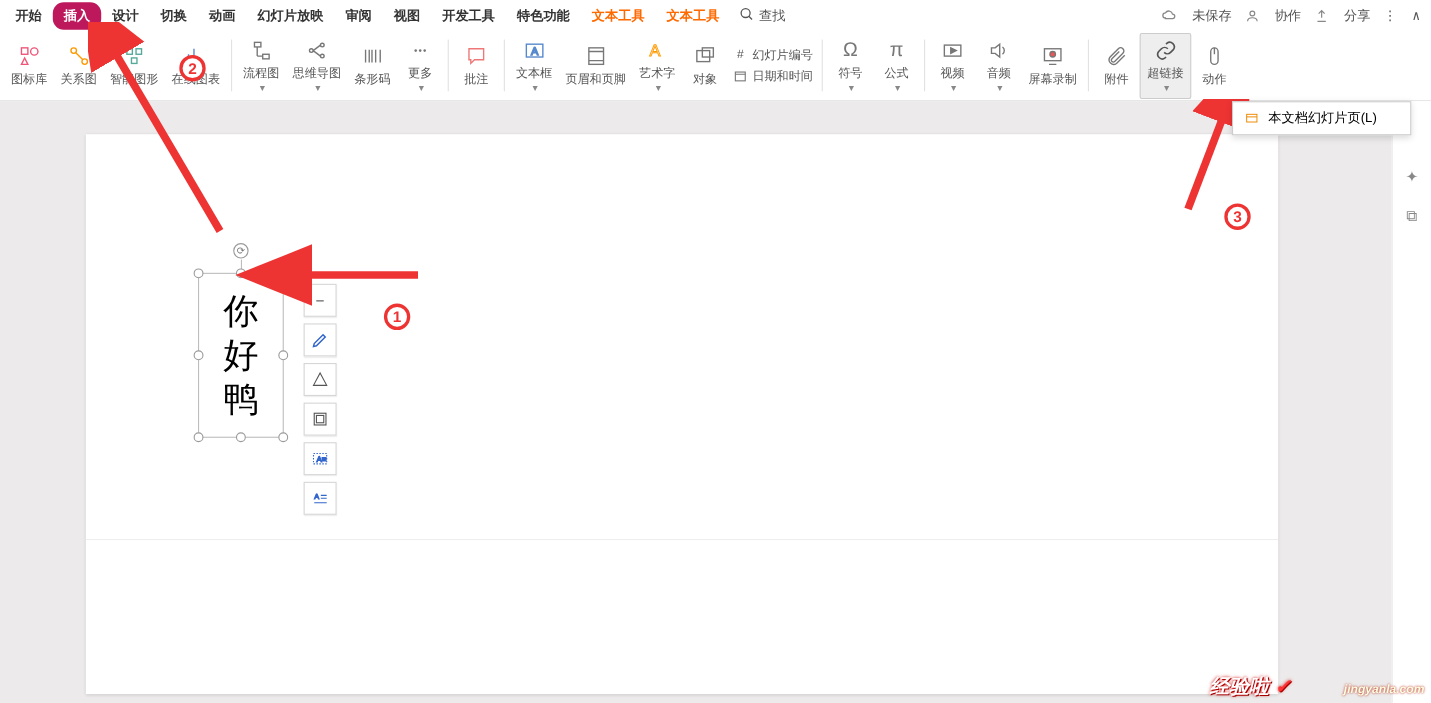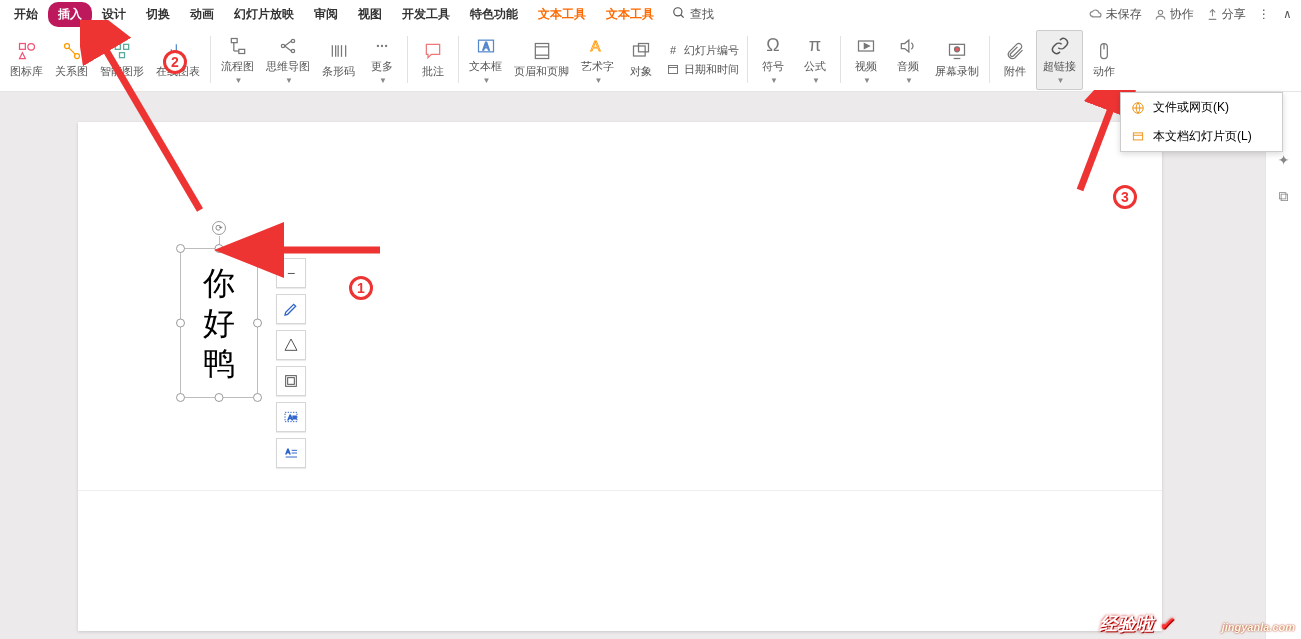--- a/index.html
+++ b/index.html
@@ -4,21 +4,21 @@
 <style>
   *{box-sizing:border-box;margin:0;padding:0;font-family:"Microsoft YaHei","PingFang SC",sans-serif;}
   body{background:#fff;width:1301px;height:639px;overflow:hidden;position:relative;}
   
   .tabs{display:flex;align-items:center;height:28px;padding:0 4px;font-size:12px;color:#333;position:relative;}
   .tab{padding:4px 10px;cursor:pointer;white-space:nowrap;font-weight:bold;}
   .tab.active{background:#be185d;color:#fff;border-radius:10px;}
   .tool-tab{color:#ff6a00;}
   .search{display:flex;gap:4px;color:#555;margin-left:8px;}
   .tabs-right{position:absolute;right:10px;top:0;height:28px;display:flex;align-items:center;gap:12px;color:#555;font-size:12px;}
-  .tabs-right span{display:flex;align-items:center;gap:3px;cursor:pointer;}
+  .tabs-right span{display:flex;align-items:center;gap:14px;cursor:pointer;}
   .chev{font-family:monospace;}
   
   .ribbon{display:flex;align-items:stretch;height:64px;border-bottom:1px solid #e5e5e5;padding:0 4px;font-size:11px;color:#555;}
   .grp{display:flex;align-items:center;}
   .btn{display:flex;flex-direction:column;align-items:center;justify-content:center;min-width:42px;padding:4px 6px;gap:2px;cursor:pointer;}
   .btn .ico{width:22px;height:22px;display:flex;align-items:center;justify-content:center;}
   .btn.sel{background:#eee;border:1px solid #ccc;border-radius:2px;}
   .sep{width:1px;background:#e2e2e2;margin:8px 4px;}
   .mini-col{display:flex;flex-direction:column;justify-content:center;gap:4px;font-size:11px;padding:0 4px;}
   .mini-col .row{display:flex;align-items:center;gap:4px;cursor:pointer;}
@@ -339,29 +339,20 @@
         </div>
         <span>动作</span>
       </div>
   </div>
 </div>
 
 <div class="dropdown">
   <div class="item">
     <span class="mini-ico">
         <svg width="14" height="14" viewBox="0 0 24 24" fill="none" stroke="#e80" stroke-width="1.5">
-          <circle cx="12" cy="12" r="9"></circle>
-          <path d="M3 12h18M12 3a14 14 0 010 18M12 3a14 14 0 000 18"></path>
-        </svg>
-      </span>
-    <span>文件或网页(K)</span>
-  </div>
-  <div class="item">
-    <span class="mini-ico">
-        <svg width="14" height="14" viewBox="0 0 24 24" fill="none" stroke="#e80" stroke-width="1.5">
           <rect x="4" y="5" width="16" height="12"></rect>
           <line x1="4" y1="9" x2="20" y2="9"></line>
         </svg>
       </span>
     <span>本文档幻灯片页(L)</span>
   </div>
 </div>
 
 <div class="workspace">
   <div class="slide">

